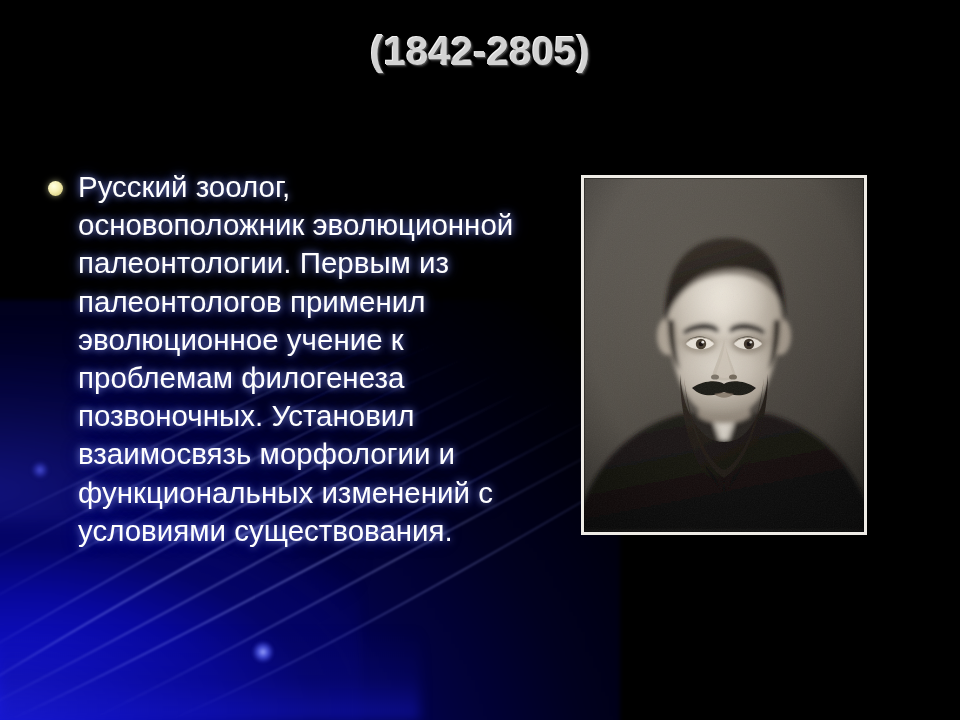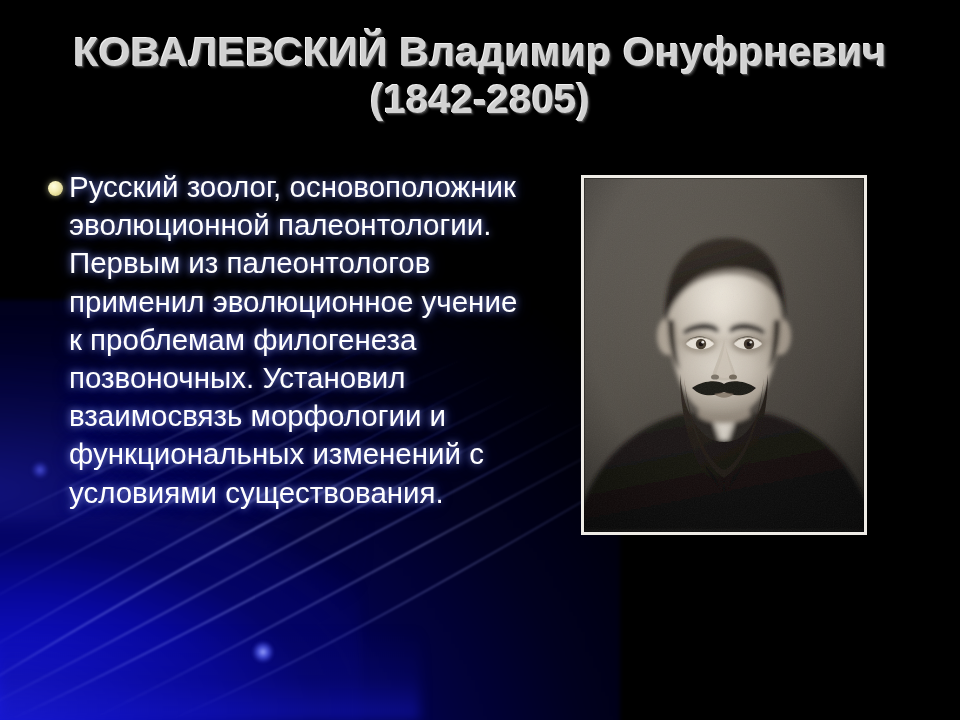--- a/index.html
+++ b/index.html
@@ -158,21 +158,21 @@
   .body-block {
     position: absolute;
     left: 48px;
     top: 168px;
     width: 470px;
   }
 
   .bullet-row {
     display: flex;
     align-items: flex-start;
-    gap: 6px;
+    gap: 15px;
   }
 
   .bullet-marker {
     flex: 0 0 auto;
     width: 15px;
     height: 15px;
     margin-top: 13px;
     border-radius: 50%;
     background: radial-gradient(circle at 38% 34%,
         #ffffe4 0%,
@@ -261,21 +261,20 @@
       <path d="M 10 720 C 180 640, 360 540, 600 414" stroke="url(#arcFade)" stroke-width="1.4"></path>
       <path d="M 90 720 C 230 652, 400 556, 640 428" stroke="url(#arcFade2)" stroke-width="1.2"></path>
       <path d="M 170 720 C 300 664, 450 580, 680 444" stroke="url(#arcFade)" stroke-width="1.0"></path>
     </g>
   </svg>
 
   <div class="bg-dot upper"></div>
   <div class="bg-dot lower"></div>
 
   <div class="title-block">
-    <span class="title-line line1">КОВАЛЕВСКИЙ Владимир Онуфрневич</span>
     <span class="title-line line2">(1842-2805)</span>
   </div>
 
   <div class="body-block">
     <div class="bullet-row">
       <span class="bullet-marker"></span>
       <span class="bullet-text">Русский зоолог, основоположник эволюционной палеонтологии. Первым из палеонтологов применил эволюционное учение к проблемам филогенеза позвоночных. Установил взаимосвязь морфологии и функциональных изменений с условиями существования.</span>
     </div>
   </div>
 

